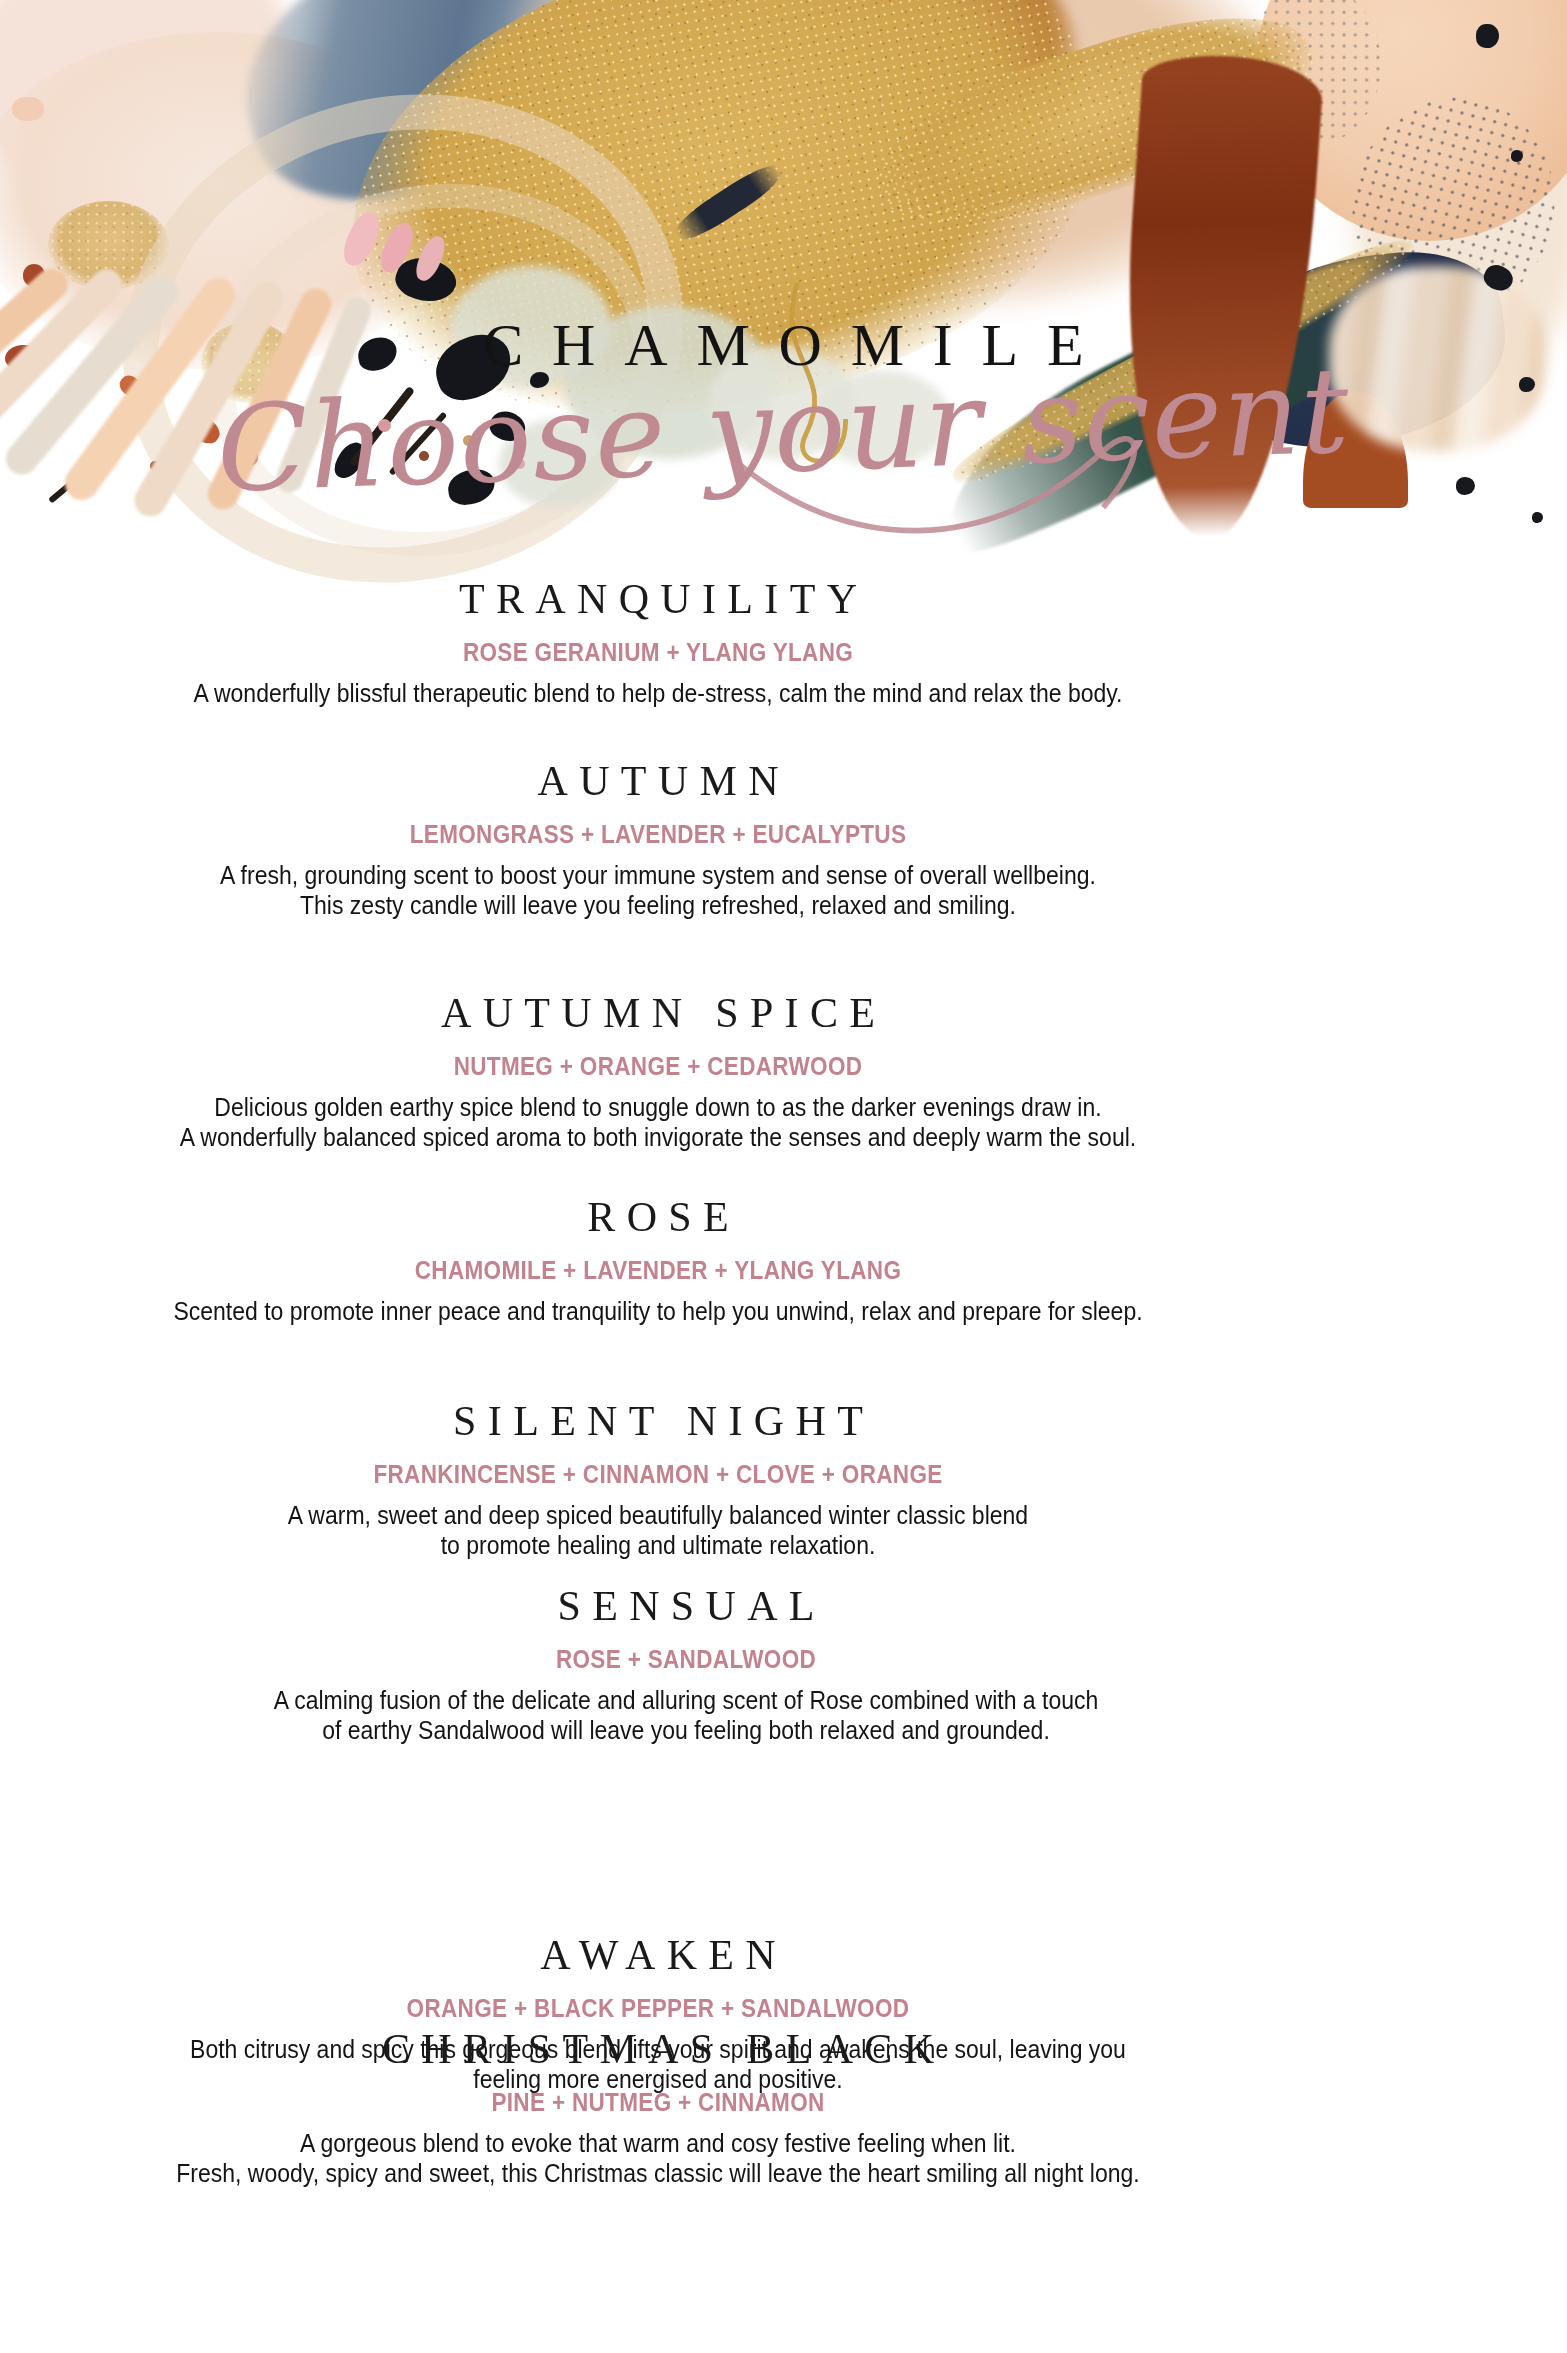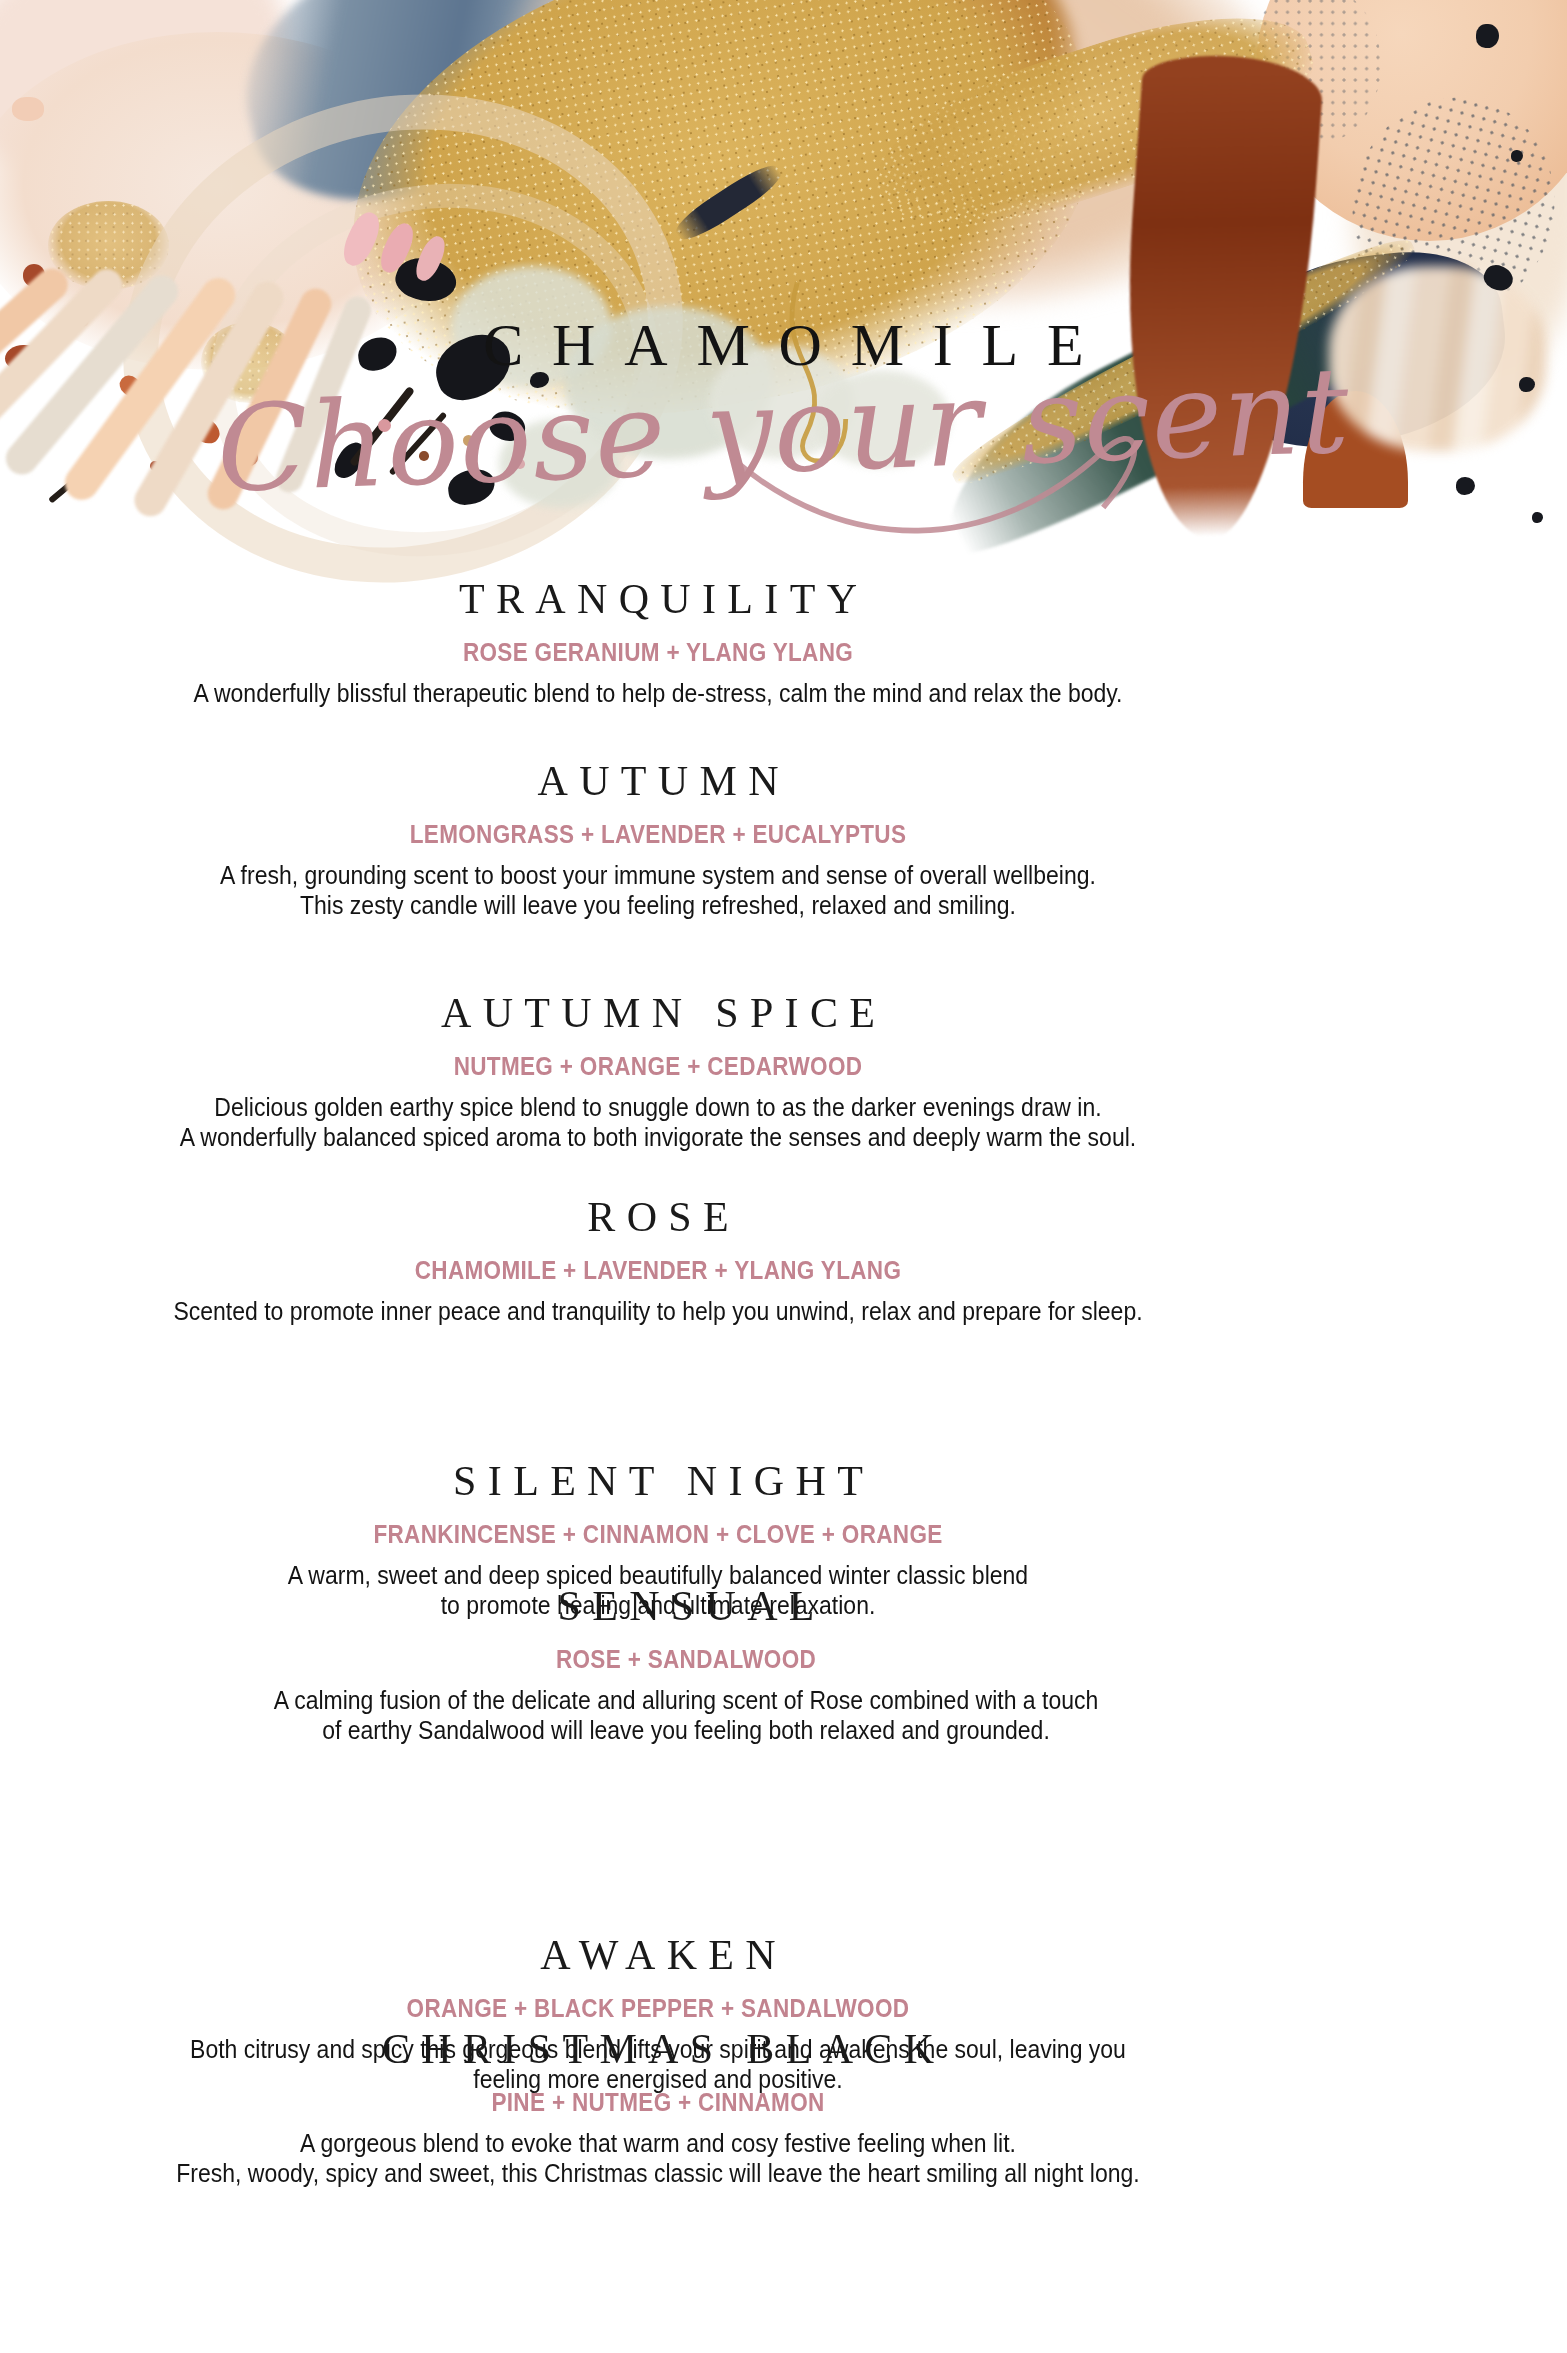--- a/index.html
+++ b/index.html
@@ -112,21 +112,21 @@
       font-family:"DejaVu Serif",serif;font-style:italic;font-size:119px;font-weight:400;
       color:#c08a93;transform:rotate(-2deg);letter-spacing:.01em;}
 
   
   .menu{position:absolute;left:0;top:0;width:1567px;z-index:2;}
   .scent{position:absolute;left:0;width:1316px;text-align:center;}
   .scent:nth-of-type(1){top:576px;}
   .scent:nth-of-type(2){top:758px;}
   .scent:nth-of-type(3){top:990px;}
   .scent:nth-of-type(4){top:1194px;}
-  .scent:nth-of-type(5){top:1458px;}
+  .scent:nth-of-type(5){top:1398px;}
   .scent:nth-of-type(6){top:1583px;padding-left:28px;}
   .scent:nth-of-type(7){top:1885px;margin-top:47px;}
   .scent:nth-of-type(8){top:2026px;}
   .scent h2{margin:0 0 14.5px 0;font-family:"Liberation Serif","DejaVu Serif",serif;font-weight:400;
       font-size:42px;line-height:1.1;letter-spacing:.27em;padding-left:.27em;color:#1a1a1a;}
   .scent .sub{margin:0 0 11.3px 0;font-size:25px;line-height:1.2;font-weight:700;
       letter-spacing:.015em;color:#c2838f;transform:scaleX(.9);transform-origin:50% 50%;}
   .scent .desc{margin:0;font-size:25px;line-height:30px;font-weight:400;color:#141414;
       white-space:pre-line;transform:scaleX(.92);transform-origin:50% 50%;}
 </style>

